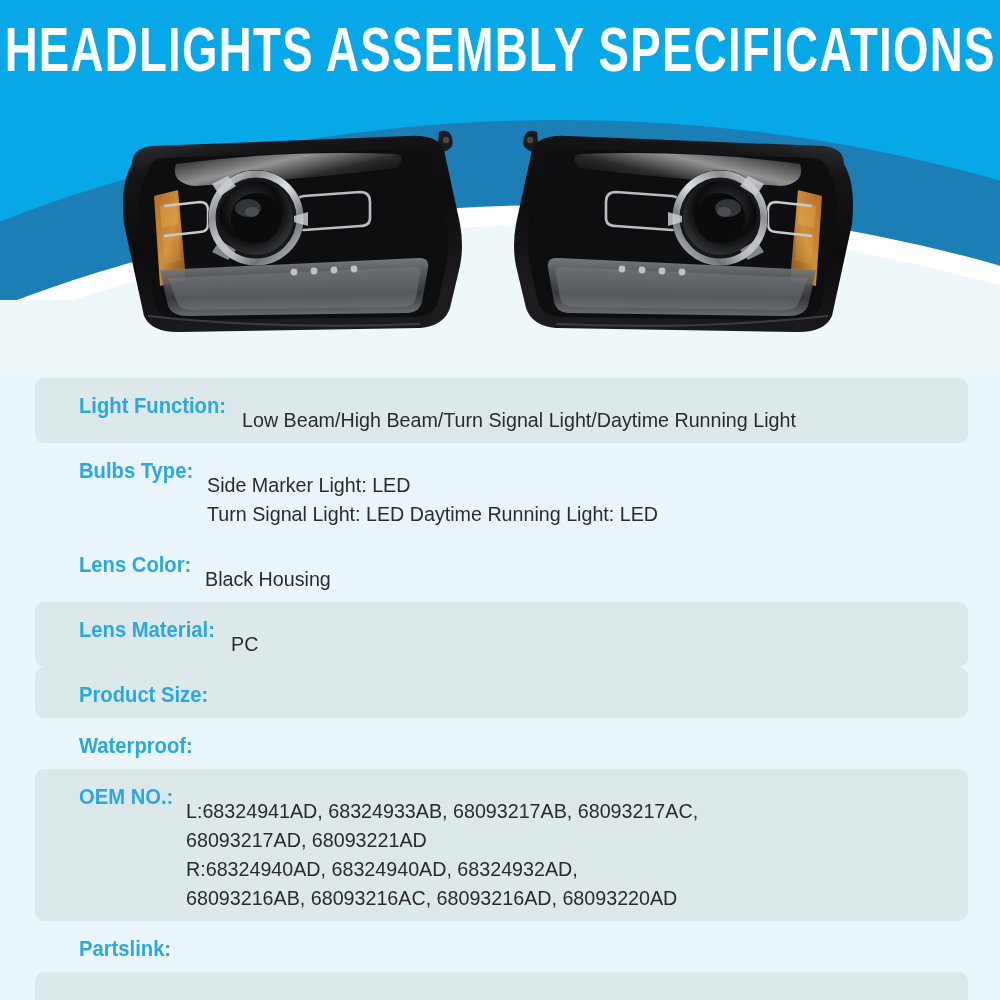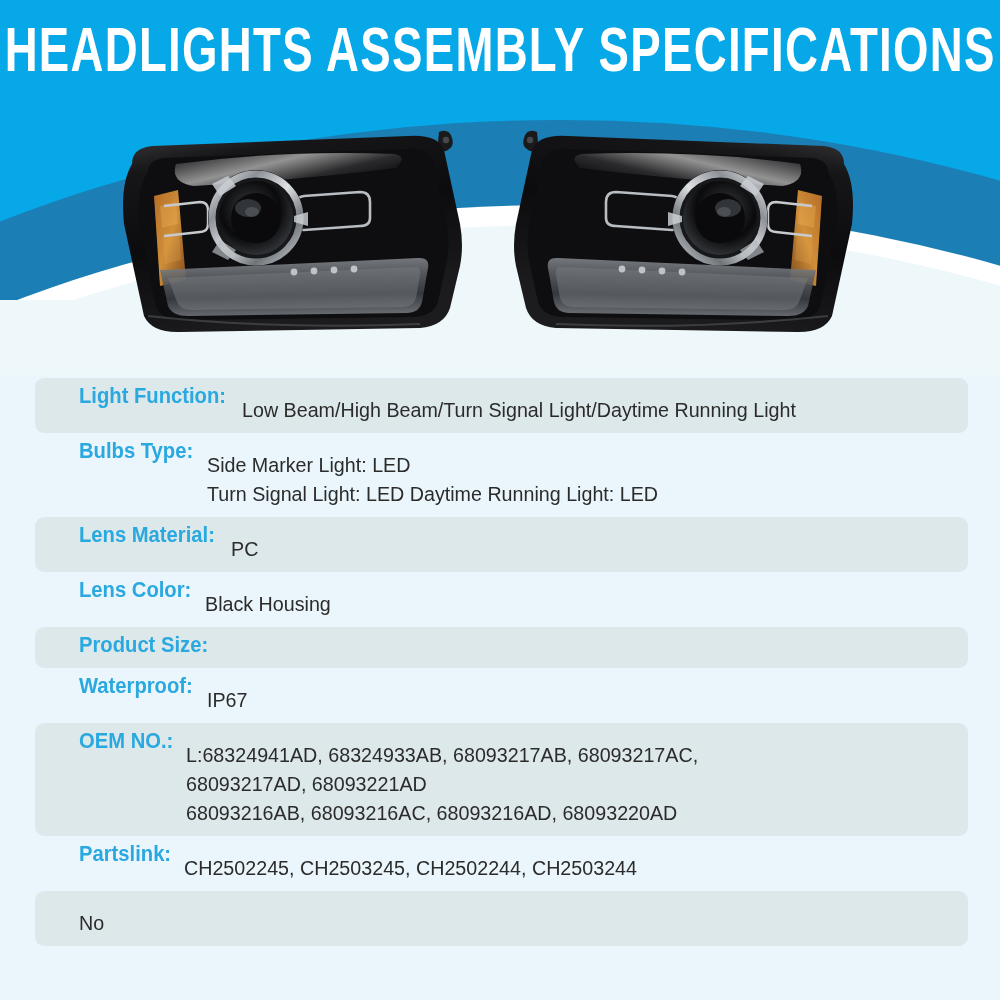--- a/index.html
+++ b/index.html
@@ -81,21 +81,21 @@
 
   
   #spec-table {
     position: absolute;
     left: 0;
     top: 378px;
     width: 1000px;
   }
   .spec-row {
     margin: 0 32px 0 35px;
-    padding: 5px 0 9px 44px;
+    padding: 15px 0 9px 44px;
     border-radius: 9px;
     box-sizing: border-box;
   }
   .spec-row.tint  { background: #dde8ea; }
   .spec-row.plain { background: transparent; }
 
   .spec-label {
     color: #2aa8e0;
     font-weight: 700;
     font-size: 21.5px;
@@ -319,81 +319,76 @@
         <div class="spec-label-cell">
           <span class="spec-label">Bulbs Type:</span>
         </div>
         <div class="spec-values-cell">
           <div class="value-line"><span class="spec-value">Side Marker Light: LED</span></div>
           <div class="value-line"><span class="spec-value">Turn Signal Light: LED  Daytime Running Light: LED</span></div>
         </div>
       </div>
     </div>
 
+    <div class="spec-row plain">
+      <div class="spec-line">
+        <div class="spec-label-cell">
+          <span class="spec-label">Lens Color:</span>
+        </div>
+        <div class="spec-values-cell">
+          <div class="value-line"><span class="spec-value">Black Housing</span></div>
+        </div>
+      </div>
+    </div>
+
     <div class="spec-row tint">
       <div class="spec-line">
         <div class="spec-label-cell">
           <span class="spec-label">Lens Material:</span>
         </div>
         <div class="spec-values-cell">
           <div class="value-line"><span class="spec-value">PC</span></div>
         </div>
       </div>
     </div>
 
+    <div class="spec-row tint">
+      <div class="spec-line">
+        <div class="spec-label-cell">
+          <span class="spec-label">Product Size:</span>
+        </div>
+      </div>
+    </div>
+
     <div class="spec-row plain">
       <div class="spec-line">
         <div class="spec-label-cell">
-          <span class="spec-label">Lens Color:</span>
-        </div>
-        <div class="spec-values-cell">
-          <div class="value-line"><span class="spec-value">Black Housing</span></div>
-        </div>
-      </div>
-    </div>
-
-    <div class="spec-row tint">
-      <div class="spec-line">
-        <div class="spec-label-cell">
-          <span class="spec-label">Product Size:</span>
-        </div>
-      </div>
-    </div>
-
-    <div class="spec-row plain">
-      <div class="spec-line">
-        <div class="spec-label-cell">
           <span class="spec-label">Waterproof:</span>
-        </div>
-        <div class="spec-values-cell">
-          <div class="value-line"><span class="spec-value">IP67</span></div>
         </div>
       </div>
     </div>
 
     <div class="spec-row tint">
       <div class="spec-line">
         <div class="spec-label-cell">
           <span class="spec-label">OEM NO.:</span>
         </div>
         <div class="spec-values-cell">
           <div class="value-line"><span class="spec-value">L:68324941AD,  68324933AB,  68093217AB, 68093217AC,</span></div>
           <div class="value-line"><span class="spec-value">68093217AD,  68093221AD</span></div>
+          <div class="value-line"><span class="spec-value">R:68324940AD,  68324940AD,  68324932AD,</span></div>
           <div class="value-line"><span class="spec-value">68093216AB, 68093216AC, 68093216AD,  68093220AD</span></div>
         </div>
       </div>
     </div>
 
     <div class="spec-row plain">
       <div class="spec-line">
         <div class="spec-label-cell">
           <span class="spec-label">Partslink:</span>
-        </div>
-        <div class="spec-values-cell">
-          <div class="value-line"><span class="spec-value">CH2502245, CH2503245, CH2502244, CH2503244</span></div>
         </div>
       </div>
     </div>
 
     <div class="spec-row tint">
       <div class="spec-line">
         <div class="spec-values-cell">
           <div class="value-line"><span class="spec-value">No</span></div>
         </div>
       </div>

